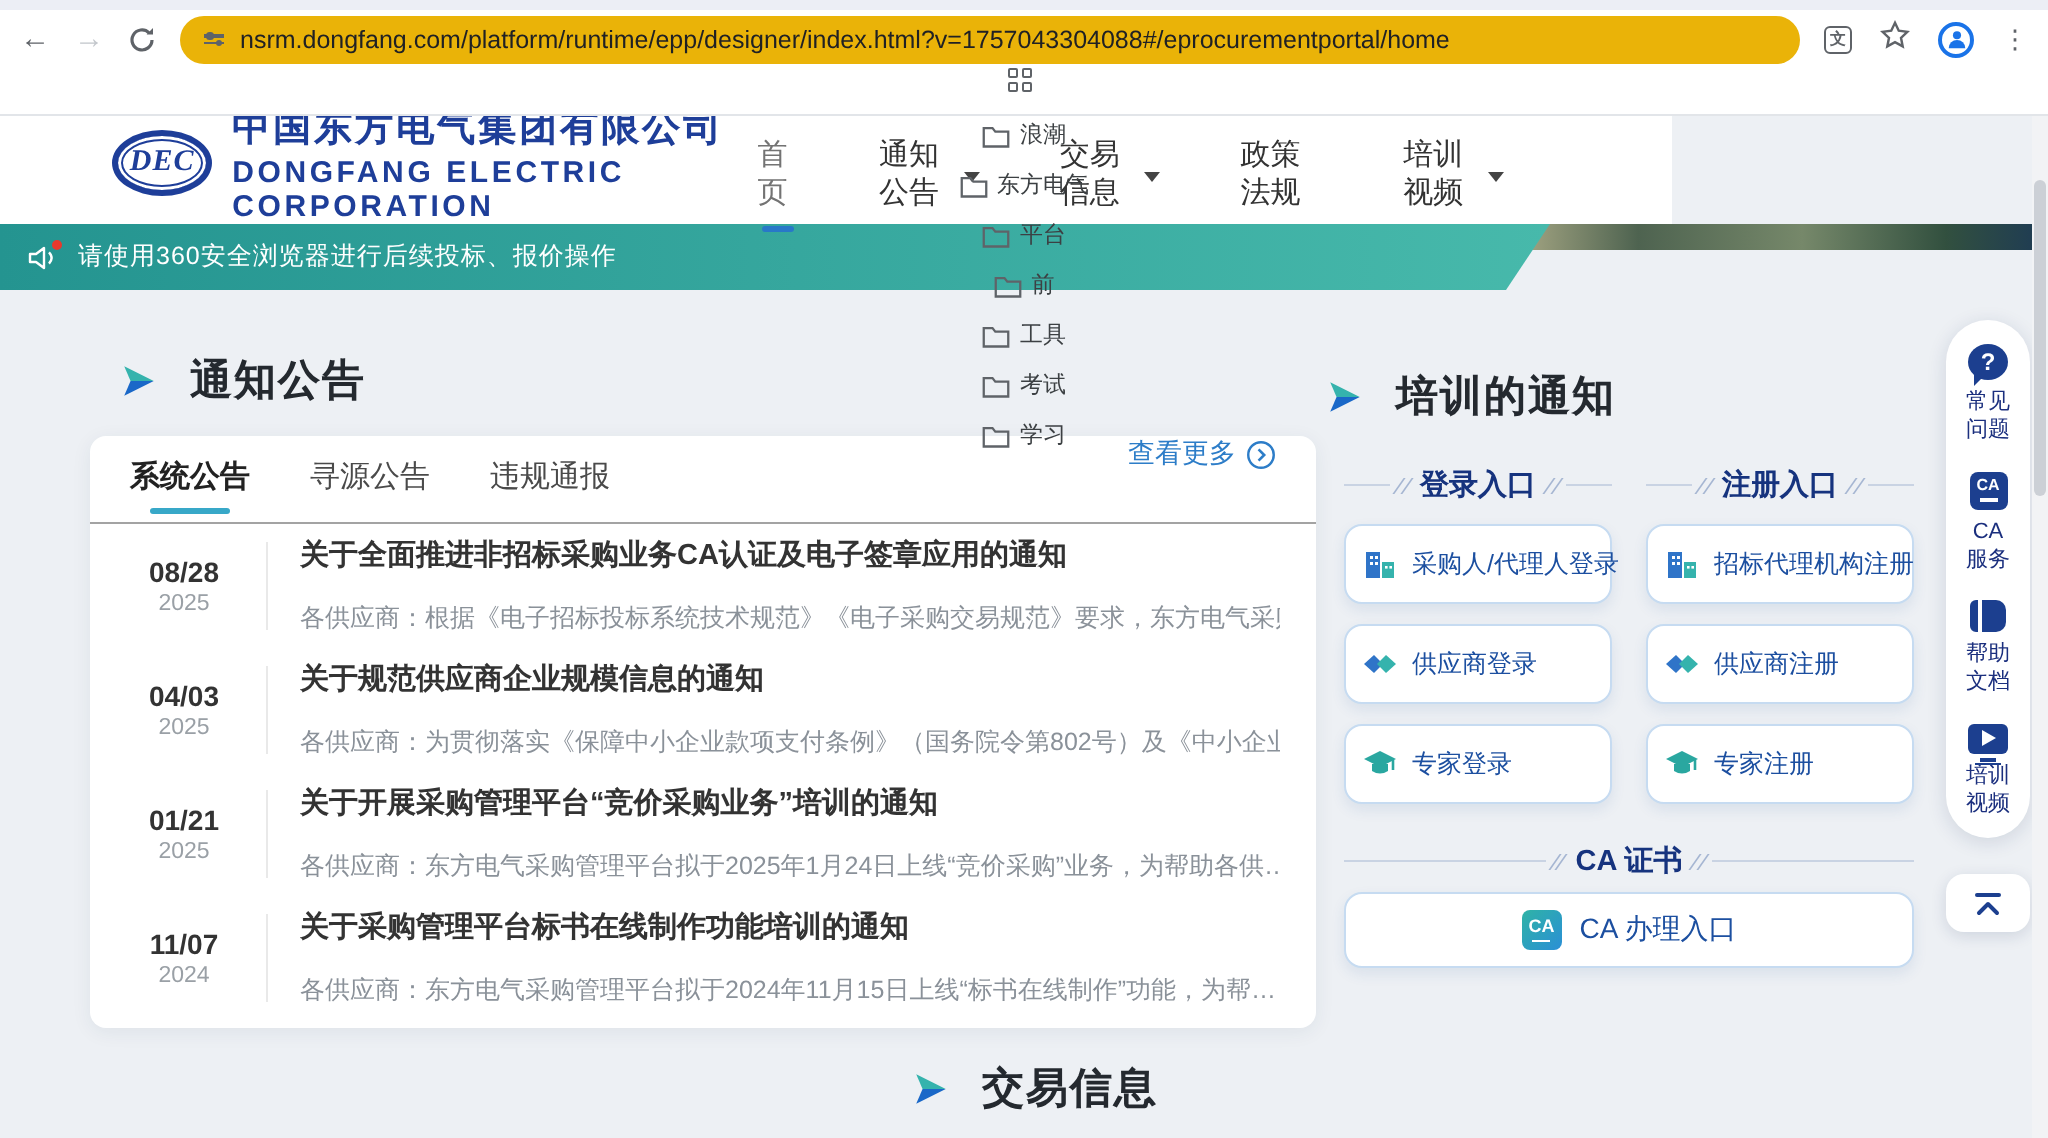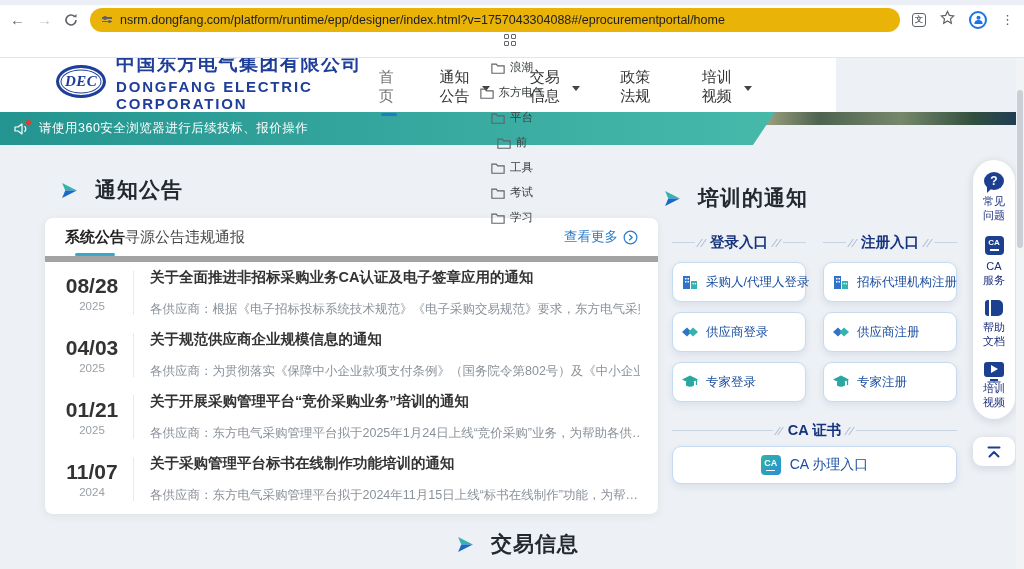--- a/index.html
+++ b/index.html
@@ -55,28 +55,28 @@
   .ribbon-text { font-size:12.5px; letter-spacing:.5px; }
   .speaker { position:relative; width:16px; height:14px; }
   .speaker .dot { position:absolute; top:-2px; right:-1px; width:5px; height:5px; border-radius:50%; background:#e8392c; }
 
   
   .sec-head { position:absolute; display:flex; align-items:center; gap:16px; z-index:5; }
   .sec-title { font-size:21px; font-weight:bold; color:#24292f; letter-spacing:1px; }
 
   
   .notice-card { position:absolute; top:218px; left:45px; width:613px; height:296px; background:#fff; border-radius:8px; box-shadow:0 2px 10px rgba(30,50,90,.07); z-index:5; overflow:hidden; }
-  .tabs-row { height:44px; display:flex; align-items:center; padding:0 20px; border-bottom:6px solid #a3a3a3; }
+  .tabs-row { height:44px; display:flex; align-items:flex-start; gap:30px; padding:0 20px; border-bottom:1px solid #a3a3a3; }
   .tab { font-size:15px; color:#4a4a4a; cursor:pointer; position:relative; padding:11px 0; }
   .tab.active { color:#222; font-weight:bold; }
   .tab.active::after { content:""; position:absolute; left:50%; transform:translateX(-50%); bottom:2px; width:40px; height:3px; border-radius:2px; background:#38a8c8; }
   .more-link { margin-left:auto; display:flex; align-items:center; gap:5px; color:#2d7dc8; font-size:13.5px; cursor:pointer; }
   .notice-row { display:flex; align-items:center; height:62px; padding:0 18px 0 16px; cursor:pointer; }
   .nr-date { width:62px; text-align:center; flex:none; }
-  .nr-dd { font-size:21px; font-weight:bold; color:#333; }
+  .nr-dd { font-size:14px; font-weight:bold; color:#333; }
   .nr-yy { font-size:11.5px; color:#9aa0a6; margin-top:2px; }
   .nr-div { width:1px; height:44px; background:#e9e9e9; margin:0 16px 0 10px; flex:none; }
   .nr-body { flex:1; min-width:0; display:flex; flex-direction:column; gap:14px;justify-content:space-between; }
   .nr-title { font-size:14.5px; font-weight:bold; color:#333; white-space:nowrap; overflow:hidden; text-overflow:ellipsis; }
   .nr-desc { font-size:12.5px; color:#8a9199; white-space:nowrap; overflow:hidden; }
 
   
   .decor-hd { position:absolute; width:134px; display:flex; align-items:center; gap:4px; z-index:5; }
   .dline { flex:1; height:1px; background:#c9d3e3; }
   .slashes { display:flex; gap:2.5px; }

